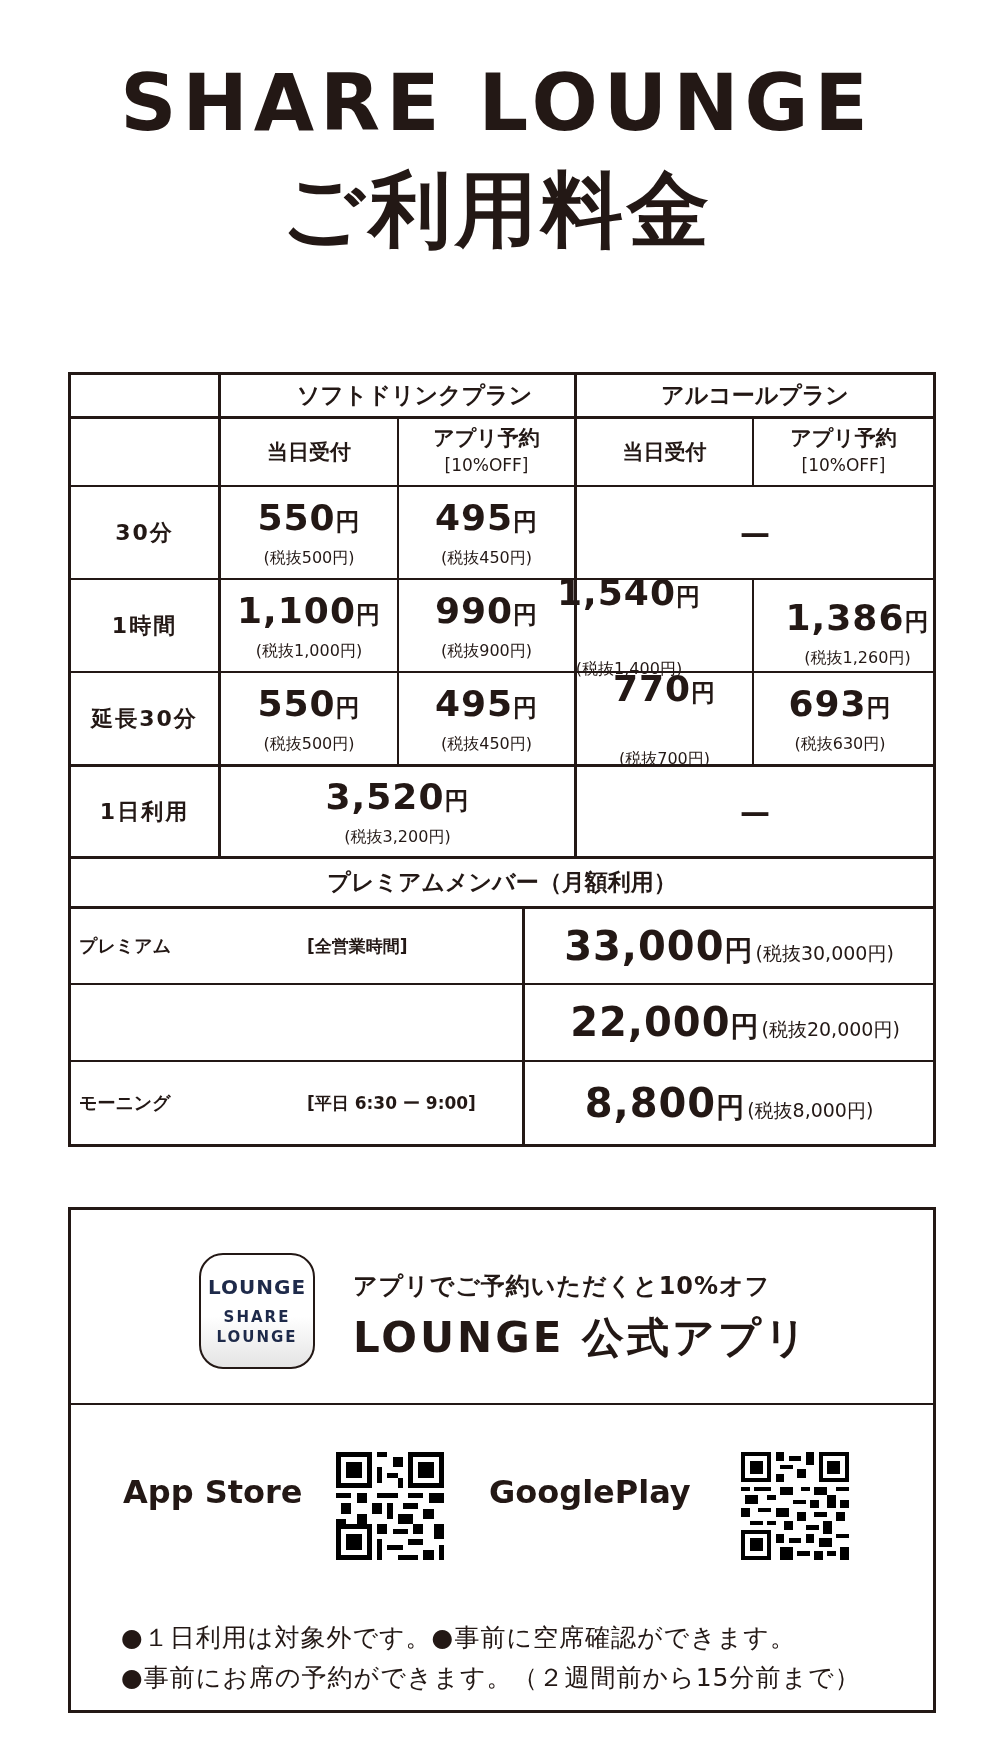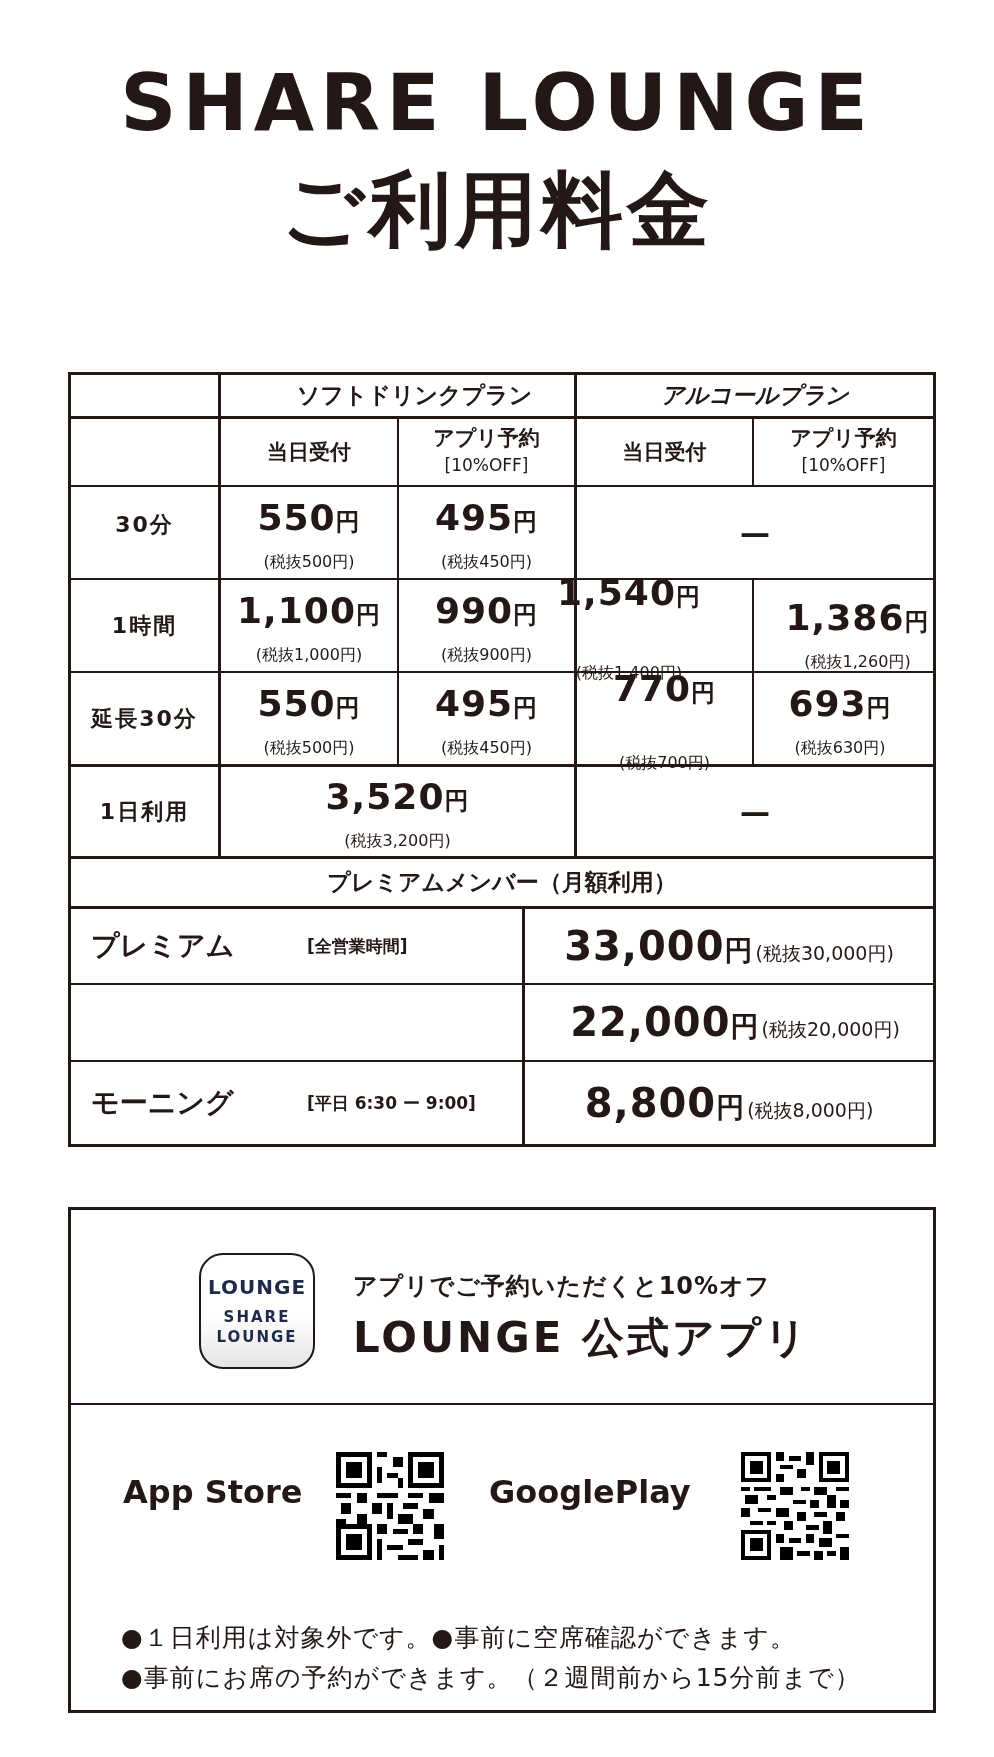--- a/index.html
+++ b/index.html
@@ -15,27 +15,27 @@
   .price { position: absolute; left: 68px; top: 372px; width: 868px; height: 775px;
            box-sizing: border-box; border: 3px solid #231815; }
   .cell { position: absolute; box-sizing: border-box; display: flex; flex-direction: column;
           align-items: center; justify-content: center; text-align: center; }
   .hl { position: absolute; background: #231815; }
 
   .hdr { font-size: 23px; font-weight: bold; }
   .sub { font-size: 21px; font-weight: bold; line-height: 27px; }
   .sub small { font-size: 17px; font-weight: normal; display: block; }
   .rowlab { font-size: 22px; font-weight: bold; letter-spacing: 2px; }
-  .big { font-size: 36px; font-weight: bold; line-height: 52px; letter-spacing: 1px; }
+  .big { font-size: 36px; font-weight: bold; line-height: 44px; letter-spacing: 1px; }
   .yen { font-size: 24px; font-weight: bold; }
   .tax { font-size: 16px; margin-top: 4px; letter-spacing: 0; }
   .dash { font-size: 30px; font-weight: bold; }
 
   .mem-title { font-size: 23px; font-weight: bold; }
-  .mem-name { position: absolute; left: 20px; font-size: 28px; font-weight: bold; }
+  .mem-name { position: absolute; left: 8px; font-size: 18px; font-weight: bold; }
   .mem-hours { position: absolute; left: 236px; font-size: 17px; font-weight: bold; line-height: 22px; text-align: left; }
   .mem-price { font-size: 40px; font-weight: bold; letter-spacing: 1px; display: flex; align-items: baseline; }
   .mem-price .yen { font-size: 28px; }
   .mem-price .tax2 { font-size: 19px; font-weight: normal; letter-spacing: 0; margin-left: 2px; }
 
   
   .app { position: absolute; left: 68px; top: 1207px; width: 868px; height: 506px;
          box-sizing: border-box; border: 3px solid #231815; }
   .app-divider { position: absolute; left: 0; top: 193px; width: 862px; height: 2px; background: #231815; }
   .app-icon { position: absolute; left: 128px; top: 43px; width: 116px; height: 116px;
@@ -72,38 +72,38 @@
   <div class="hl" style="left:0;top:685px;width:862px;height:2px;"></div>
 
   <div class="hl" style="left:147px;top:0;width:3px;height:481px;"></div>
   <div class="hl" style="left:503px;top:0;width:3px;height:481px;"></div>
   <div class="hl" style="left:326px;top:44px;width:2px;height:345px;"></div>
   <div class="hl" style="left:681px;top:44px;width:2px;height:66px;"></div>
   <div class="hl" style="left:681px;top:205px;width:2px;height:184px;"></div>
   <div class="hl" style="left:451px;top:534px;width:3px;height:235px;"></div>
 
   <div class="cell hdr" style="left:150px;top:0;width:387px;height:41px;">ソフトドリンクプラン</div>
-  <div class="cell hdr" style="left:506px;top:0;width:356px;height:41px;font-style:italic;">アルコールプラン</div>
+  <div class="cell hdr" style="left:506px;top:0;width:356px;height:41px;">アルコールプラン</div>
 
   <div class="cell sub" style="left:150px;top:44px;width:176px;height:66px;">
     <span>当日受付</span>
   </div>
   <div class="cell sub" style="left:328px;top:44px;width:175px;height:66px;">
     <span>アプリ予約</span>
     <small>[10%OFF]</small>
   </div>
   <div class="cell sub" style="left:506px;top:44px;width:175px;height:66px;">
     <span>当日受付</span>
   </div>
   <div class="cell sub" style="left:683px;top:44px;width:179px;height:66px;">
     <span>アプリ予約</span>
     <small>[10%OFF]</small>
   </div>
 
-  <div class="cell rowlab" style="left:0;top:104px;width:147px;height:91px;">30分</div>
+  <div class="cell rowlab" style="left:0;top:112px;width:147px;height:91px;">30分</div>
   <div class="cell" style="left:150px;top:112px;width:176px;height:91px;">
     <div class="big"><span>550</span><span class="yen">円</span></div>
     <div class="tax">(税抜500円)</div>
   </div>
   <div class="cell" style="left:328px;top:112px;width:175px;height:91px;">
     <div class="big"><span>495</span><span class="yen">円</span></div>
     <div class="tax">(税抜450円)</div>
   </div>
   <div class="cell dash" style="left:506px;top:112px;width:356px;height:91px;">—</div>
 

